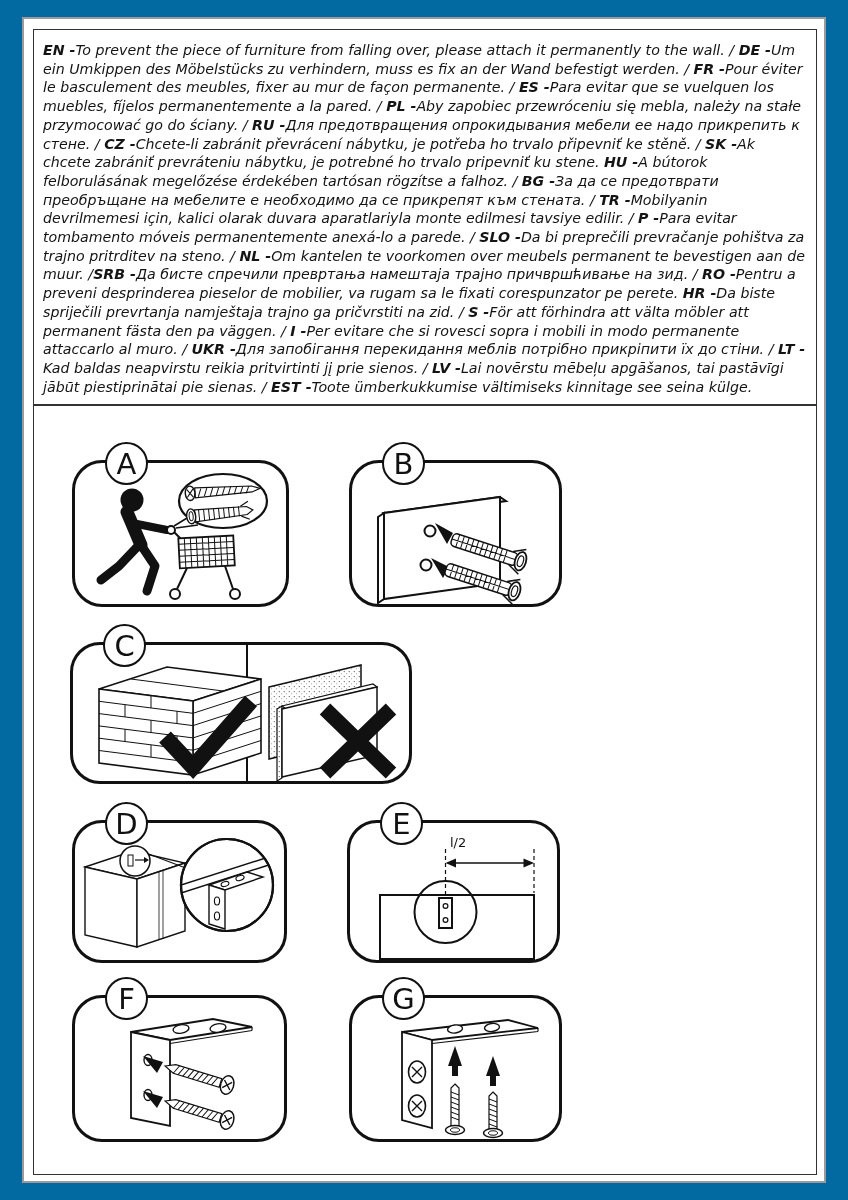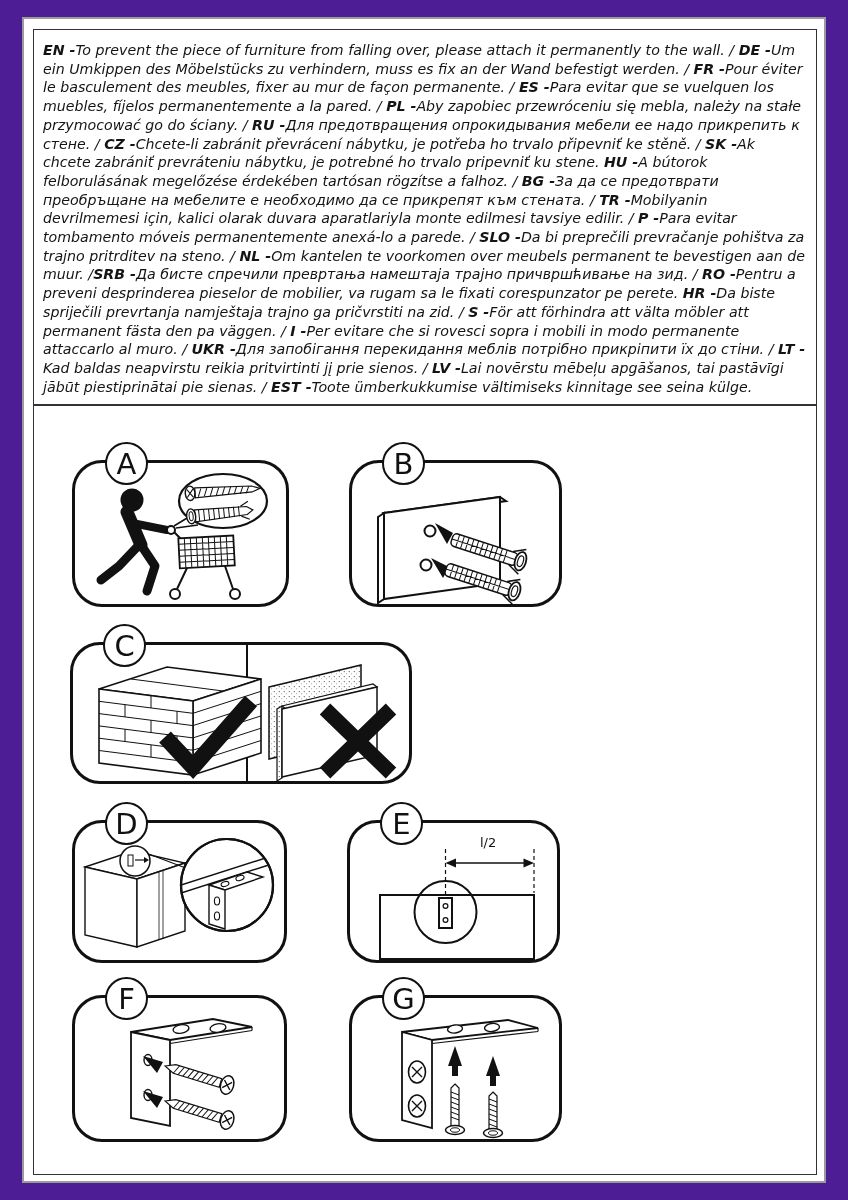--- a/index.html
+++ b/index.html
@@ -1,32 +1,32 @@
 <!DOCTYPE html>
 <html><head>
 <meta charset="utf-8">
 <style>
   html,body{margin:0;padding:0;background:#fff;}
-  .page{position:relative;width:848px;height:1200px;background:#4c1d95;font-family:"DejaVu Sans",sans-serif;overflow:hidden;}
+  .page{position:relative;width:848px;height:1200px;background:#0369a1;font-family:"DejaVu Sans",sans-serif;overflow:hidden;}
   .sheet{position:absolute;left:22px;top:17px;width:804px;height:1166px;border:2px solid #9b9b9b;background:#fff;box-sizing:border-box;}
   .text-box{position:absolute;left:9px;top:10px;width:784px;height:376px;border:1px solid #333;box-sizing:border-box;padding:11px 9px 0 9px;overflow:hidden;}
   .warning{margin:0;font-size:14.2px;line-height:18.7px;font-style:italic;color:#141414;}
   .warning b{font-weight:bold;}
   .diagram-box{position:absolute;left:9px;top:386px;width:784px;height:770px;border:1px solid #333;box-sizing:border-box;}
   .panel{position:absolute;border:3px solid #111;border-radius:30px;background:#fff;box-sizing:border-box;}
   .panel svg{position:absolute;left:0;top:0;width:100%;height:100%;}
   .badge{position:absolute;left:30px;top:-21px;width:43px;height:43px;border:2.6px solid #111;border-radius:50%;background:#fff;display:flex;align-items:center;justify-content:center;font-size:29px;color:#111;z-index:2;box-sizing:border-box;}
   .panel-a{left:38px;top:54px;width:217px;height:147px;}
   .panel-b{left:315px;top:54px;width:213px;height:147px;}
   .panel-c{left:36px;top:236px;width:342px;height:142px;}
   .panel-d{left:38px;top:414px;width:215px;height:143px;}
   .panel-e{left:313px;top:414px;width:213px;height:143px;}
   .panel-f{left:38px;top:589px;width:215px;height:147px;}
   .panel-g{left:315px;top:589px;width:213px;height:147px;}
-  .dim-label{position:absolute;left:130px;top:12px;font-size:13px;color:#111;z-index:2;}
+  .dim-label{position:absolute;left:100px;top:12px;font-size:13px;color:#111;z-index:2;}
   svg .ln{stroke:#111;fill:none;}
   svg .wh{fill:#fff;stroke:#111;}
   svg .bk{fill:#111;stroke:none;}
 </style>
 </head>
 <body>
 
 <div class="page">
   <div class="sheet">
 

